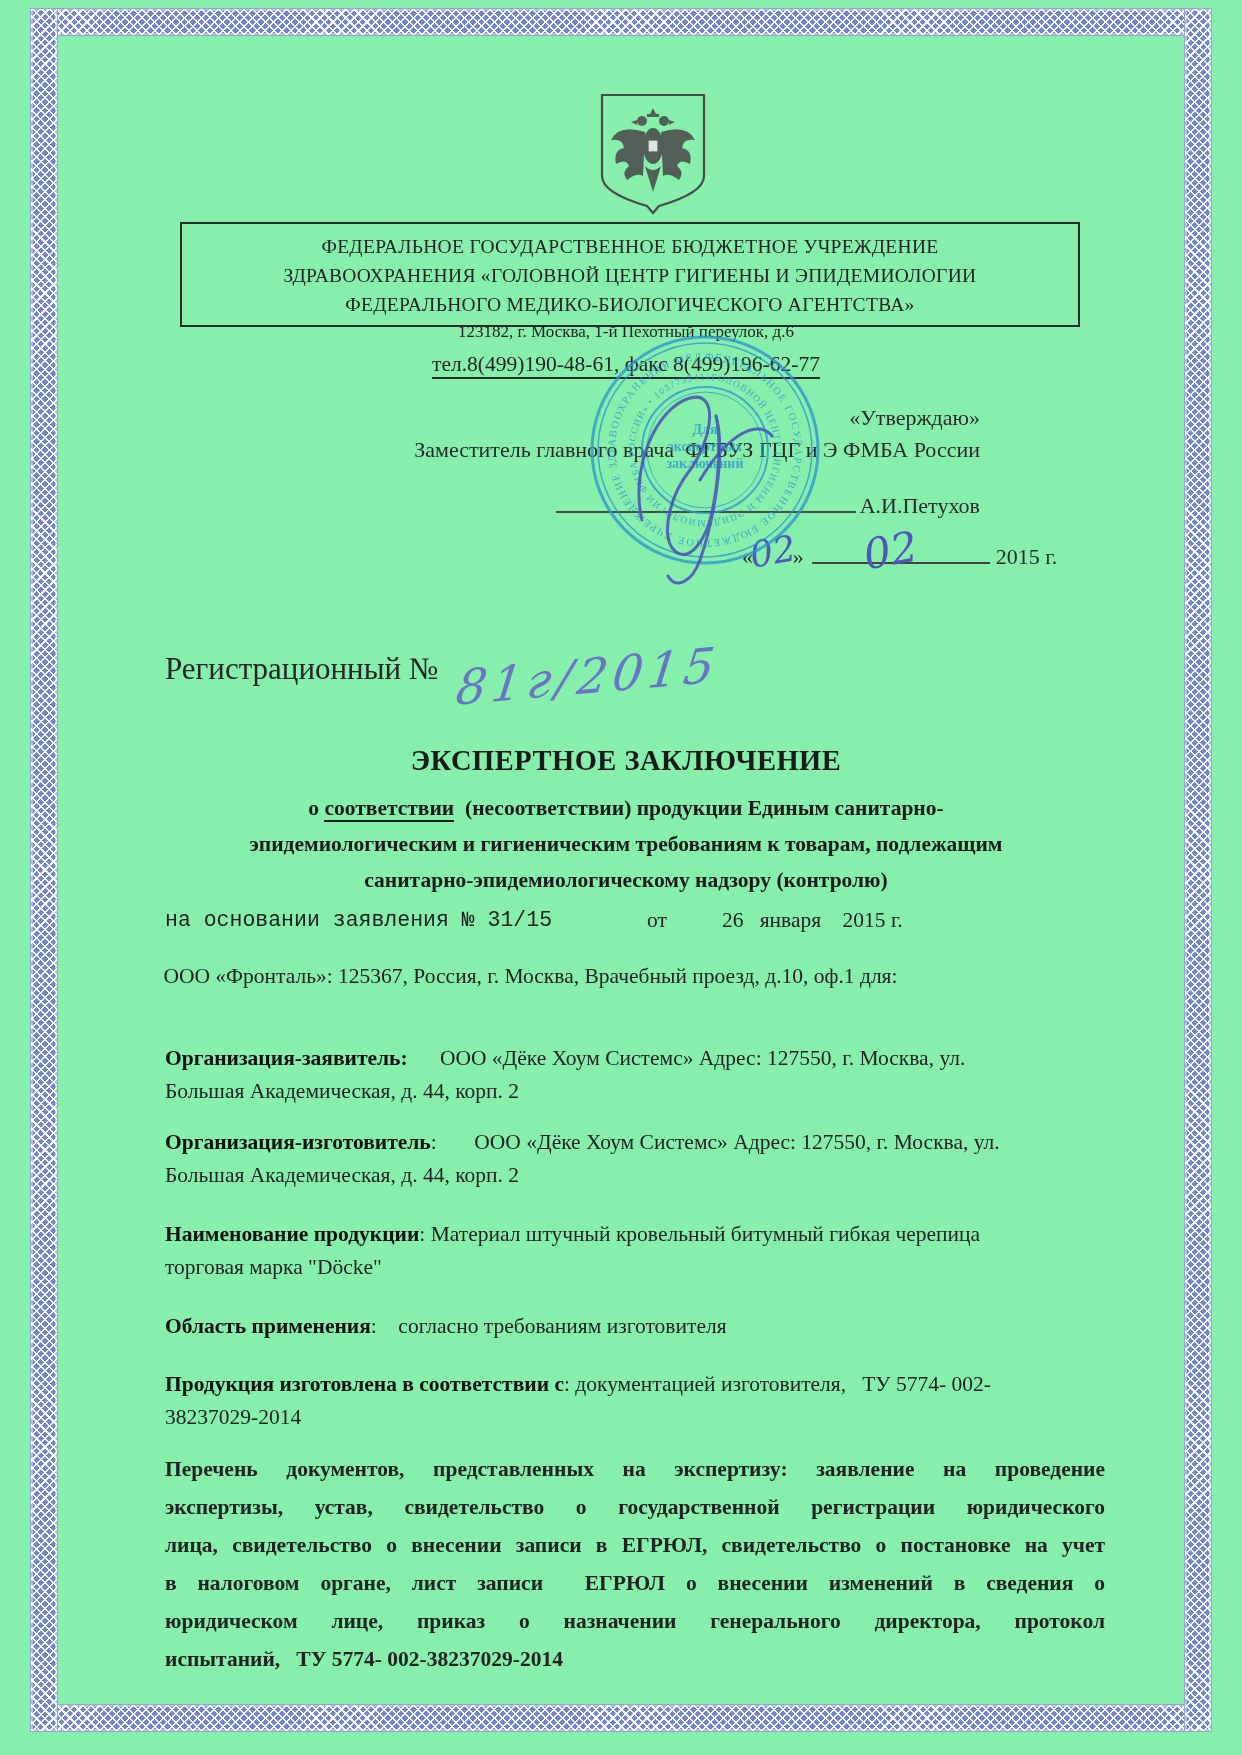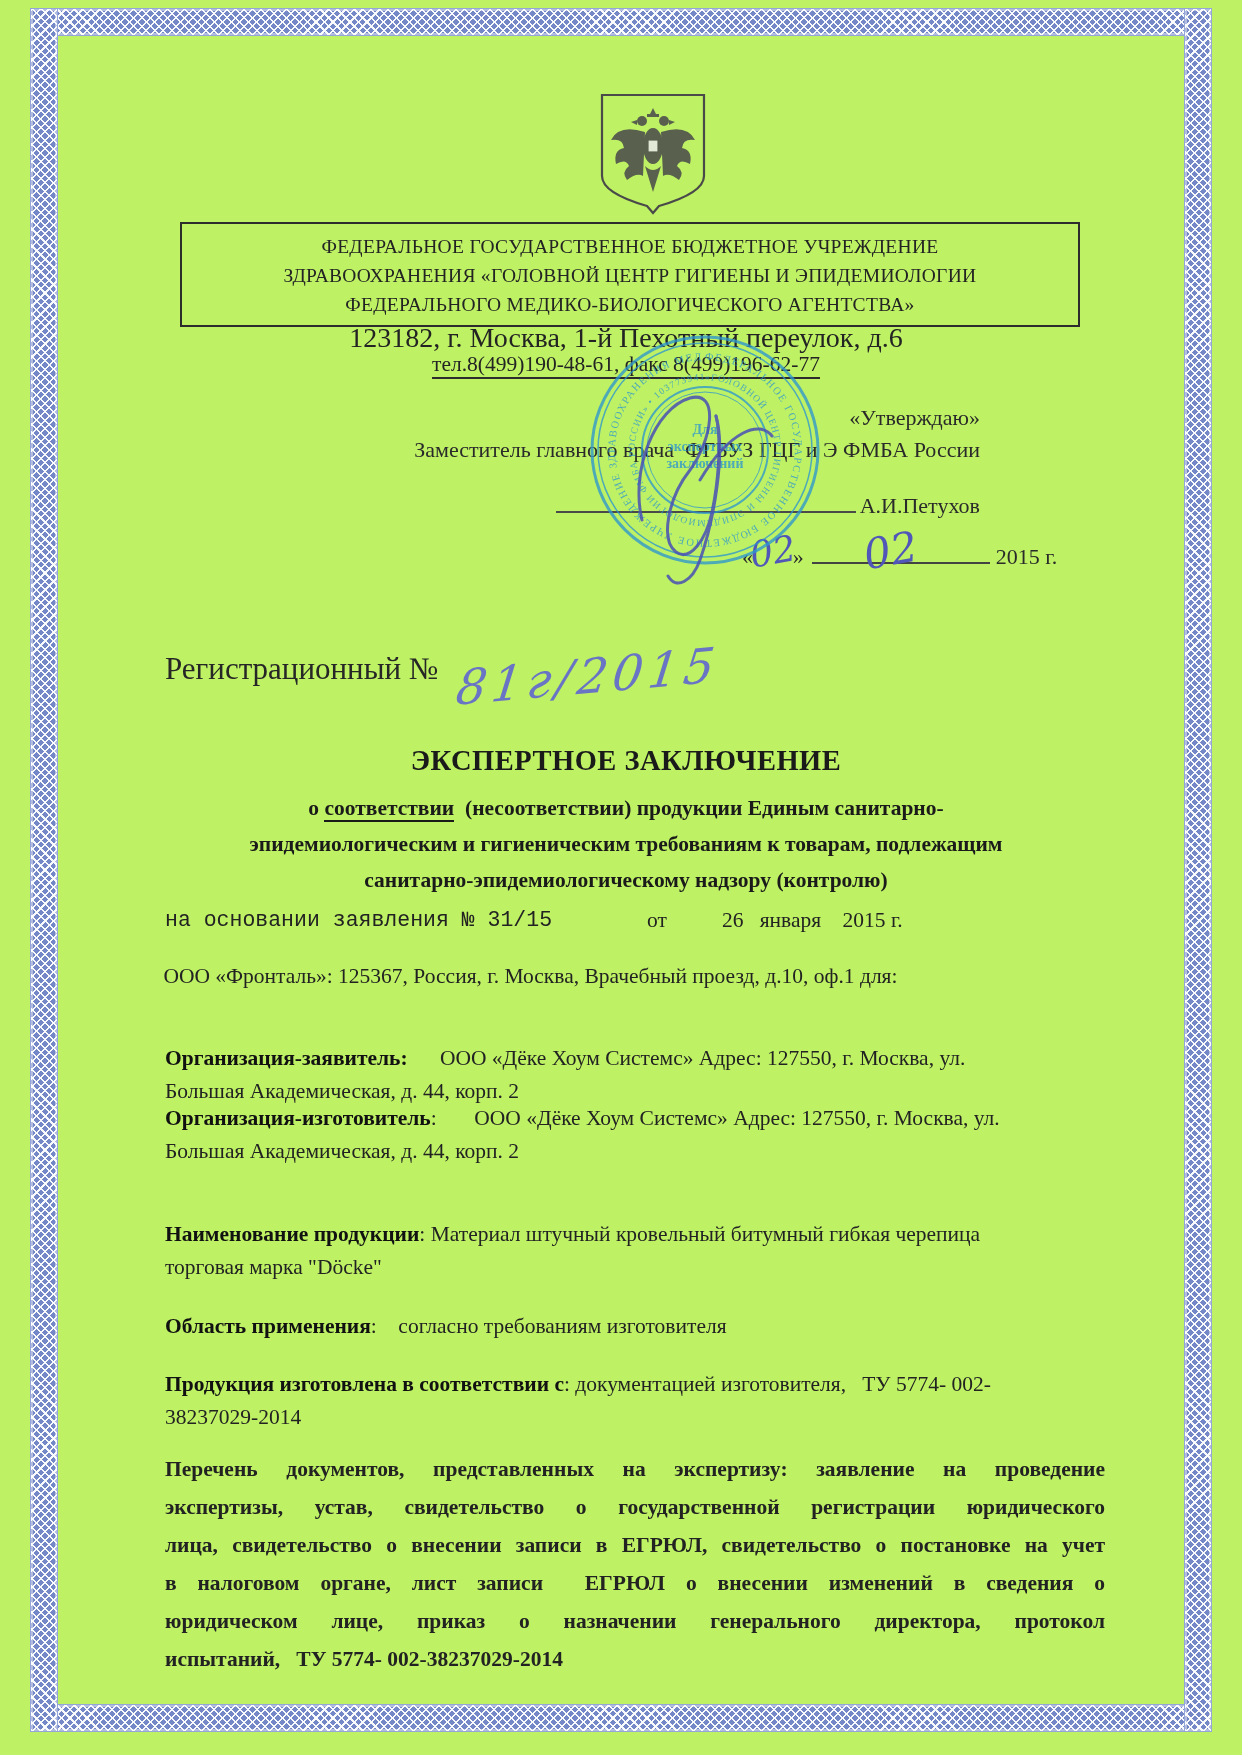--- a/index.html
+++ b/index.html
@@ -1,19 +1,19 @@
 <!DOCTYPE html>
 <html><head>
 <meta charset="utf-8">
 <style>
   html,body{margin:0;padding:0;background:#888;}
   .page{
     position:relative;
     width:1242px;height:1755px;
-    background:#bef264;
+    background:#86efac;
     font-family:"Liberation Serif", serif;
     color:#1e1e1e;
     overflow:hidden;
     margin:0 auto;
   }
   
   .bstrip{
     position:absolute;
     background:
       repeating-linear-gradient(45deg, rgba(255,255,255,.95) 0 1.5px, rgba(255,255,255,0) 1.5px 6px),
@@ -31,21 +31,21 @@
 
   .org-box{
     position:absolute;left:180px;top:222px;width:884px;
     border:2px solid #2c2c2c;
     padding:8px 6px 6px 6px;
     text-align:center;
     font-size:19.5px;line-height:29px;
     letter-spacing:.3px;
     color:#232323;
   }
-  .addr{position:absolute;left:150px;top:322px;width:952px;text-align:center;font-size:28px;color:#232323;}
+  .addr{position:absolute;left:150px;top:322px;width:952px;text-align:center;font-size:17px;color:#232323;}
   .phone{
     position:absolute;left:150px;top:352px;width:952px;text-align:center;font-size:21.5px;color:#232323;
     }
   .phone span{border-bottom:2px solid #2c2c2c;padding-bottom:1px;}
 
   .approval{position:absolute;left:380px;top:405px;width:600px;font-size:22px;color:#2a2a2a;}
   .appr-r1{text-align:right;}
   .appr-r2{margin-top:6px;text-align:right;white-space:pre-wrap;}
   .appr-sig{margin-top:26px;text-align:right;}
   .sigline{display:inline-block;width:300px;border-bottom:2px solid #4a4a4a;height:1em;margin-right:4px;}
@@ -74,21 +74,21 @@
   .basis-row{position:absolute;left:150px;top:908px;width:952px;font-size:21.5px;color:#222;}
   .basis-text{position:absolute;left:15px;top:0;font-family:Liberation Mono, monospace;}
   .basis-from{position:absolute;left:497px;top:0;}
   .basis-date{position:absolute;left:572px;top:0;white-space:pre-wrap;}
 
   .client-line{position:absolute;left:158px;top:964px;width:944px;font-size:21.5px;color:#222;white-space:pre-wrap;}
 
   .fld{position:absolute;left:150px;width:955px;font-size:21.5px;line-height:33px;color:#222;
        white-space:pre-wrap;padding-left:15px;box-sizing:border-box;}
   .fld b{color:#111;}
-  .f0{top:1020px;} .f1{top:1080px;} .f2{top:1196px;} .f3{top:1288px;} .f4{top:1346px;}
+  .f0{top:1020px;} .f1{top:1104px;} .f2{top:1196px;} .f3{top:1288px;} .f4{top:1346px;}
 
   .docs{position:absolute;left:150px;top:1428px;width:955px;font-size:21.5px;line-height:38px;color:#222;
         padding-left:15px;box-sizing:border-box;}
   .jline{display:block;text-align:justify;text-align-last:justify;white-space:pre-wrap;font-weight:bold;}
   .jlast{text-align-last:left;}
 </style>
 </head>
 <body>
 
 <div class="page">

